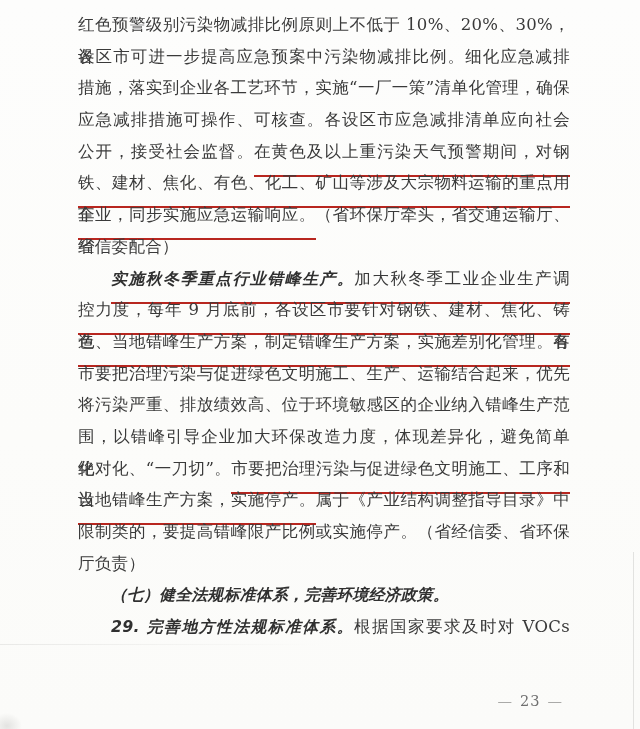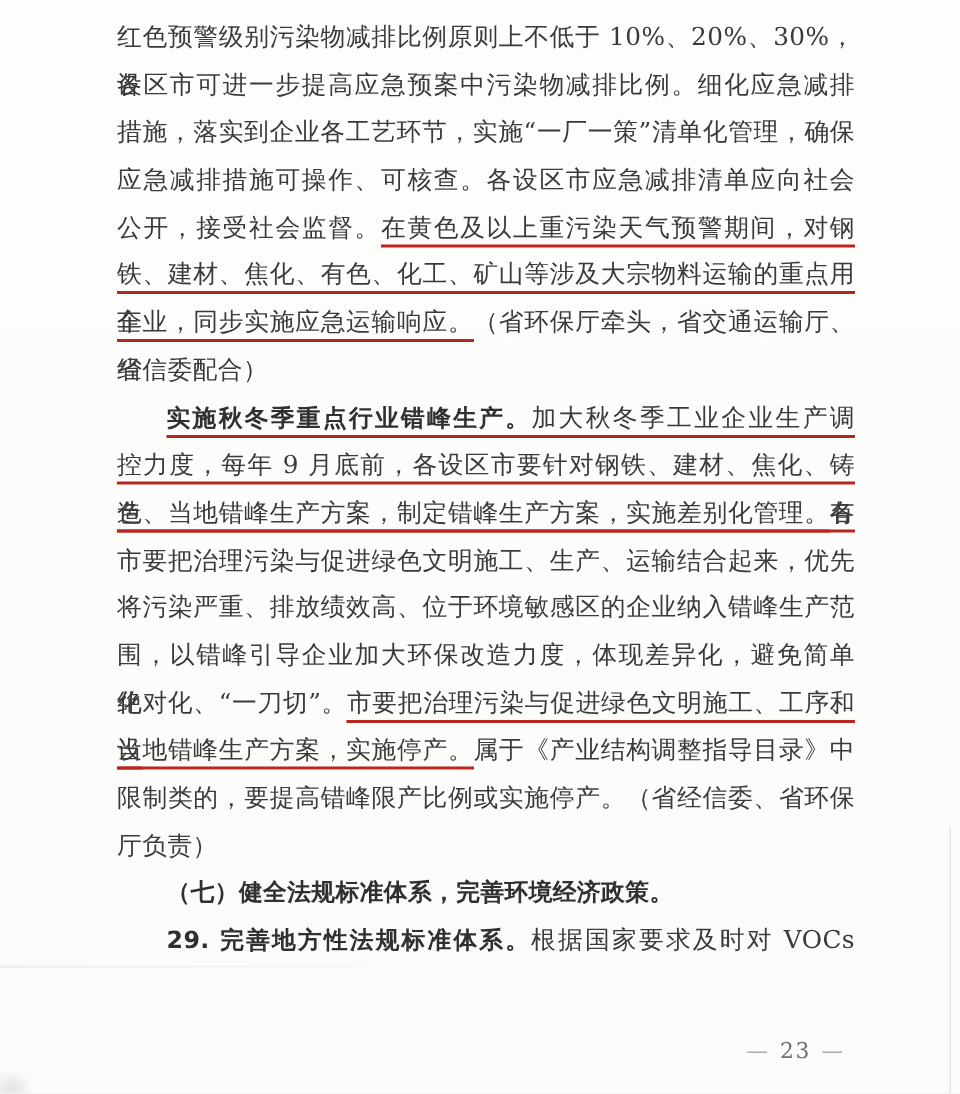--- a/index.html
+++ b/index.html
@@ -27,24 +27,25 @@
     white-space:normal;
     text-align:justify;
     text-align-last:justify;
   }
   .line.indent{ text-indent:33px; }
   .seg-bold{
     font-family:"DejaVu Sans","Liberation Sans",sans-serif;
     font-weight:600;
     font-size:15.8px;
     color:#303030;
+    font-style:italic;
   }
   .seg-underline{
     border-bottom:2px solid var(--redline,#b8261f);
-    padding-bottom:2px;
+    padding-bottom:14px;
   }
   .footer{
     position:absolute;
     right:70px;bottom:20px;
     font-size:14.5px;
     color:#6f6f6f;
     letter-spacing:1px;
   }
   .footer .dash{ color:#a8a8a6; margin:0 7px; }
   

